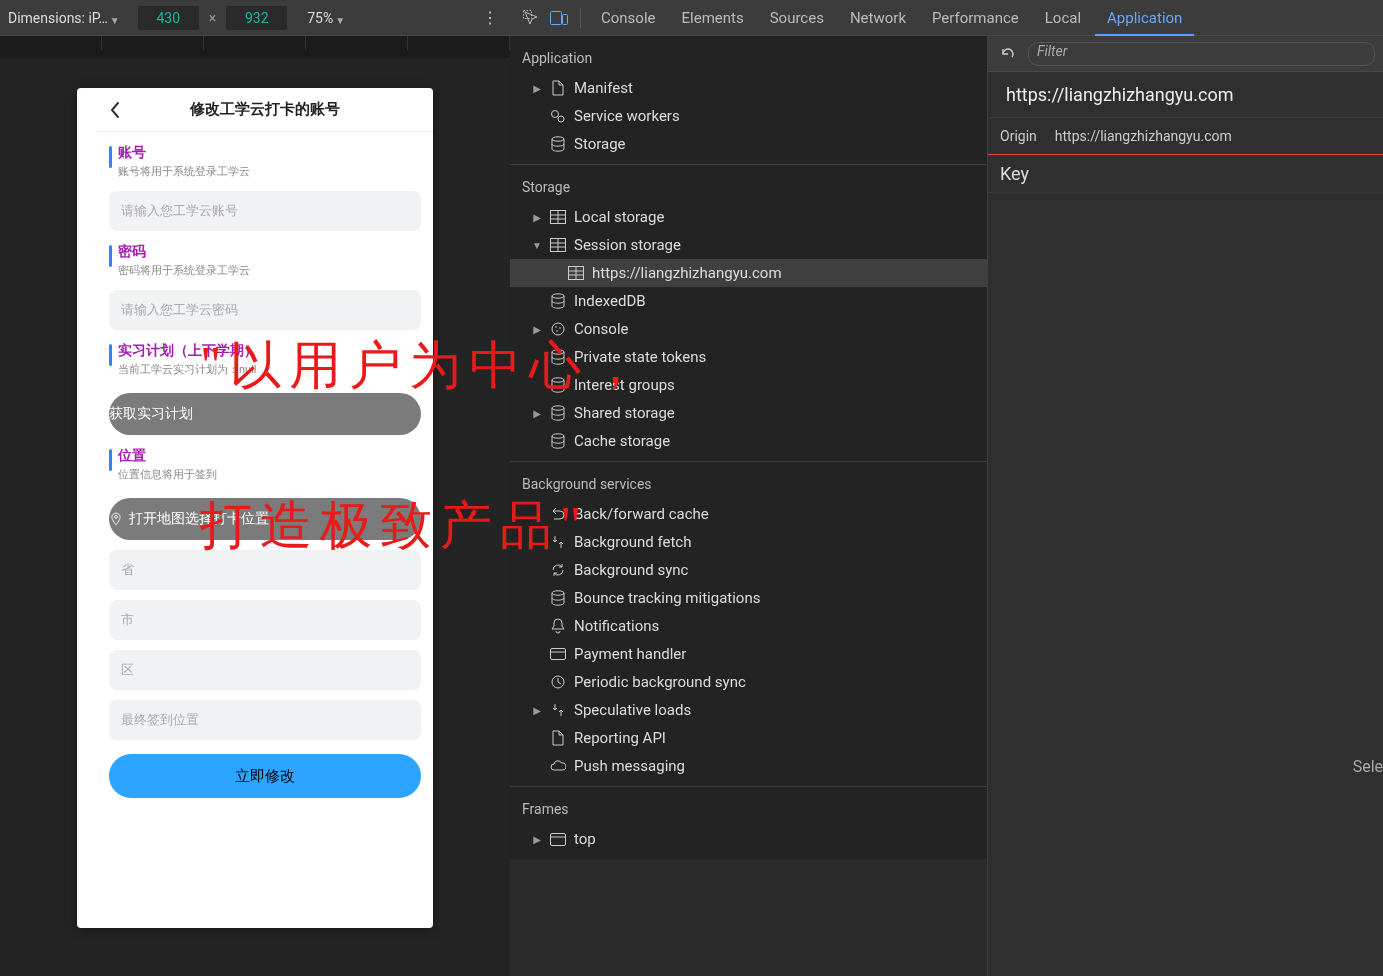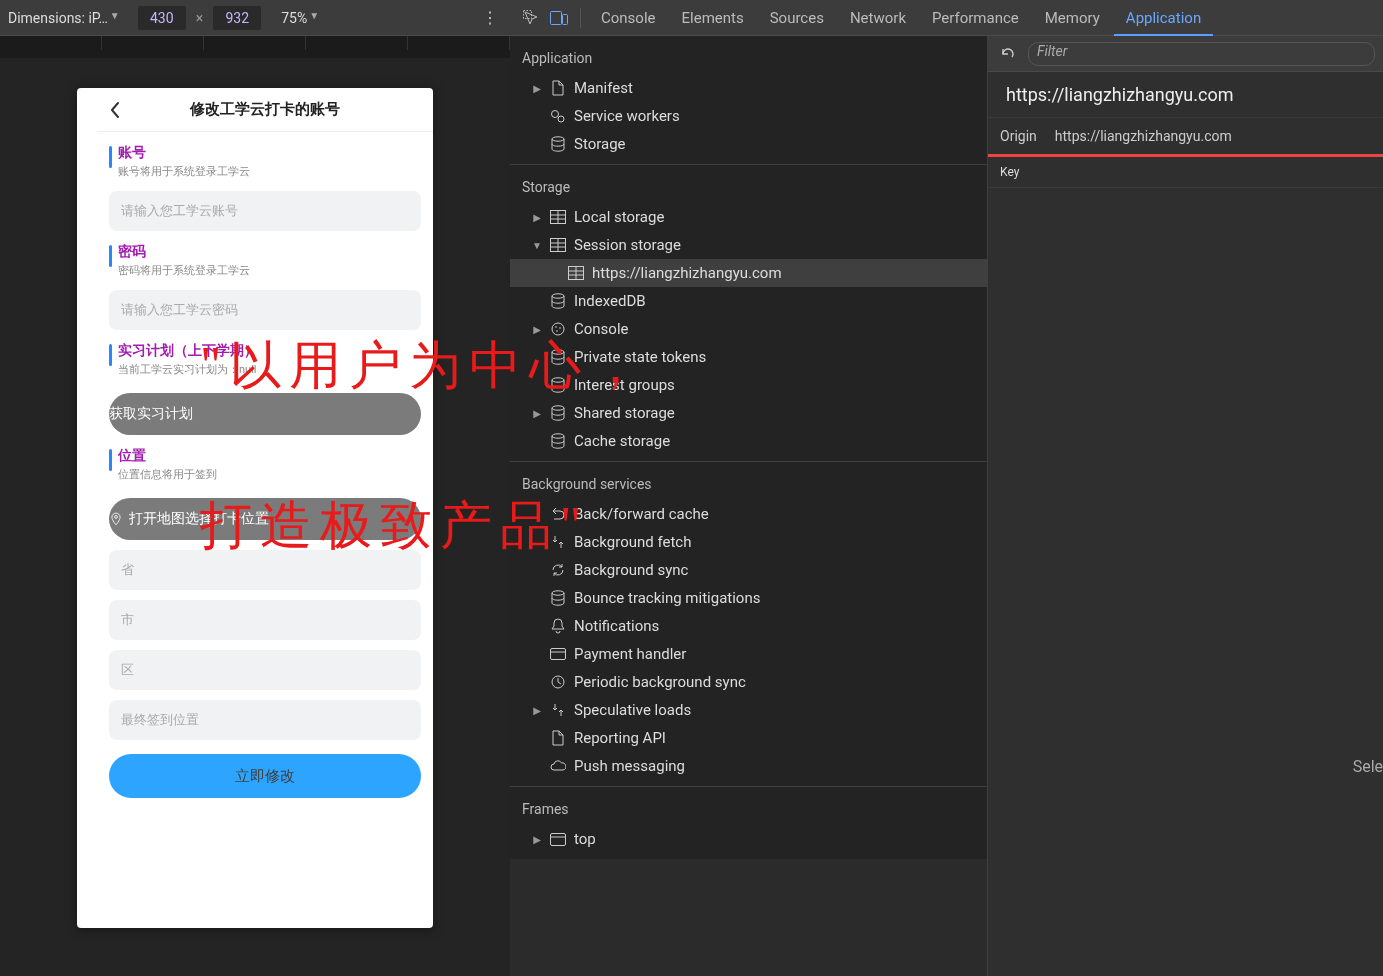--- a/index.html
+++ b/index.html
@@ -25,33 +25,33 @@
       border-bottom: 1px solid #4c4c4c;
       position: absolute;
       top: 0;
       left: 0;
       width: 510px;
       font-size: 14px;
       color: #ccc;
     }
     .device-toolbar .selector {
       display: flex;
-      align-items: flex-start;
+      align-items: flex-end;
       gap: 4px;
       margin-right: 14px;
       color: #ddd;
     }
     .device-toolbar .dim {
       background: #2a2a2a;
       text-align: center;
-      width: 48px;
+      width: 61px;
       height: 24px;
       line-height: 24px;
       border-radius: 2px;
-      color: #c4b5fd;
+      color: #14b8a6;
       margin: 0 4px;
     }
     .device-toolbar .x { color: #999; margin: 0 6px; }
     .device-toolbar .zoom { margin-left: 16px; color: #ddd; }
     .device-toolbar .dropdown-arrow { font-size: 10px; color: #aaa; margin-left: -2px; }
     .device-toolbar .more {
       margin-left: auto;
       color: #ccc;
       font-size: 16px;
       padding: 0 4px;
@@ -152,21 +152,21 @@
       display: flex;
       align-items: center;
       font-size: 14px;
       gap: 6px;
     }
     .btn-blue {
       margin-top: 14px;
       height: 44px;
       border-radius: 24px;
       background: #2da4ff;
-      color: #404040;
+      color: #000000;
       display: flex;
       align-items: center;
       justify-content: center;
       font-size: 15px;
     }
     .pin-icon {
       width: 14px; height: 14px;
       display: inline-flex; align-items:center; justify-content:center;
     }
 
@@ -308,28 +308,28 @@
     .detail-origin {
       padding: 12px 18px;
       font-size: 18px;
       color: #eee;
       border-bottom: 1px solid #3a3a3a;
     }
     .detail-originrow {
       padding: 10px 12px;
       display: flex;
       gap: 18px;
-      border-bottom: 3px solid #ef4444;
+      border-bottom: 1px solid #ef4444;
       font-size: 14px;
       color: #ccc;
     }
     .detail-keyheader {
       padding: 8px 12px;
       border-bottom: 1px solid #3a3a3a;
-      font-size: 12px;
+      font-size: 18px;
       color: #ddd;
     }
     .detail-body {
       flex: 1;
       position: relative;
     }
     .detail-selected-note {
       position: absolute;
       right: 0;
       bottom: 200px;
@@ -456,21 +456,21 @@
           <rect x="0.5" y="0.5" width="11" height="13" rx="1" stroke="#6aa7ff" fill="none"></rect>
           <rect x="12.5" y="3.5" width="5" height="10" rx="1" stroke="#6aa7ff" fill="none"></rect>
         </svg>
     </div>
     <div class="divider"></div>
     <div class="tab">Console</div>
     <div class="tab">Elements</div>
     <div class="tab">Sources</div>
     <div class="tab">Network</div>
     <div class="tab">Performance</div>
-    <div class="tab">Memory</div>
+    <div class="tab">Local</div>
     <div class="tab active">Application</div>
   </div>
 
   <div class="devtools-body">
 
     <div class="side-tree">
 
       <div class="tree-section">
         <div class="tree-section-header">Application</div>
         <div class="tree-item">

